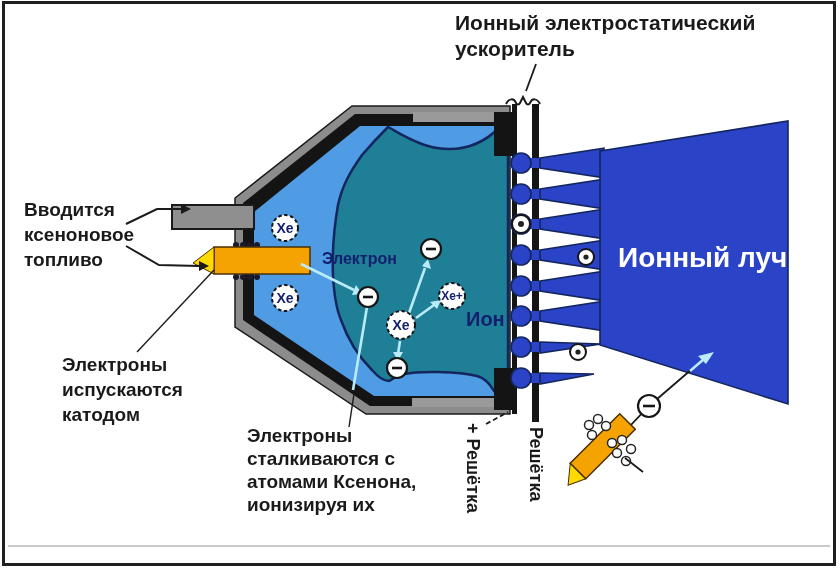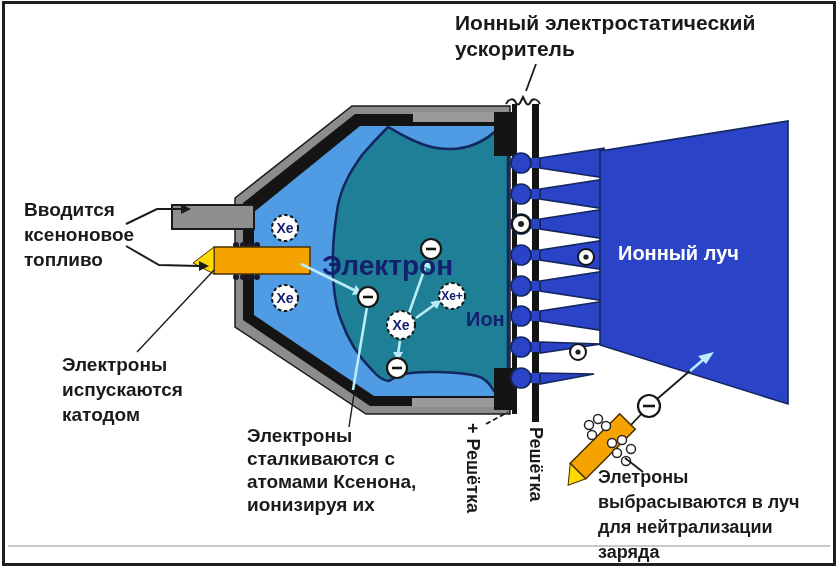--- a/index.html
+++ b/index.html
@@ -207,30 +207,26 @@
 
   <div class="lbl" style="left:62px;top:352px;font-size:19px;line-height:25px">Электроны
 испускаются
 катодом</div>
 
   <div class="lbl" style="left:247px;top:424px;font-size:19px;line-height:23px">Электроны
 сталкиваются с
 атомами Ксенона,
 ионизируя их</div>
 
-  <div class="lbl" style="left:598px;top:465px;font-size:18px;line-height:25px">Элетроны
-выбрасываются в луч
-для нейтрализации
-заряда</div>
 
   <div class="lbl vert" style="left:483px;top:423px;font-size:18px">+ Решётка</div>
 
   <div class="lbl vert" style="left:546px;top:416px;font-size:18px">- Решётка</div>
 
-  <div class="lbl navy" style="left:322px;top:250px;font-size:28px">Электрон</div>
+  <div class="lbl navy" style="left:322px;top:250px;font-size:16px">Электрон</div>
 
   <div class="lbl navy" style="left:466px;top:308px;font-size:20px">Ион</div>
 
-  <div class="lbl white" style="left:618px;top:242px;font-size:20px">Ионный луч</div>
+  <div class="lbl white" style="left:618px;top:242px;font-size:28px">Ионный луч</div>
 
   <div class="baseline"></div>
   <div class="frame"></div>
 </div>
 
 </body></html>

